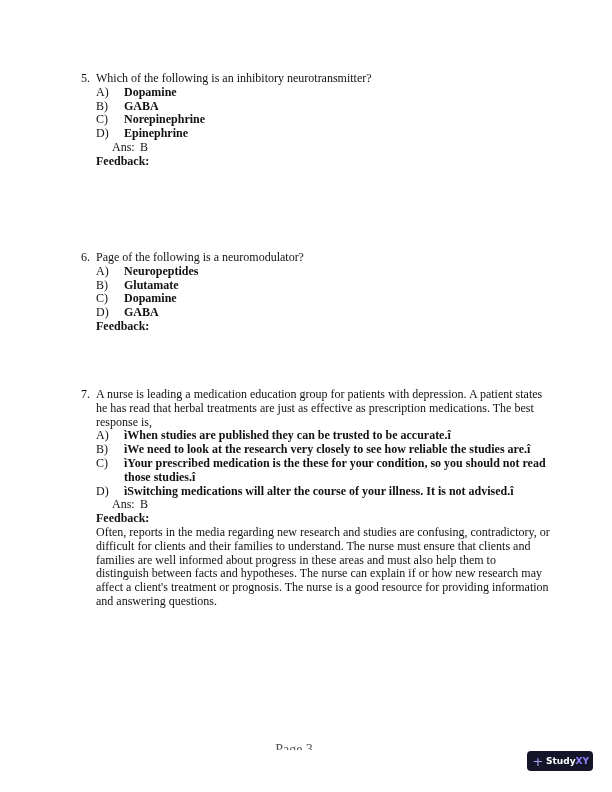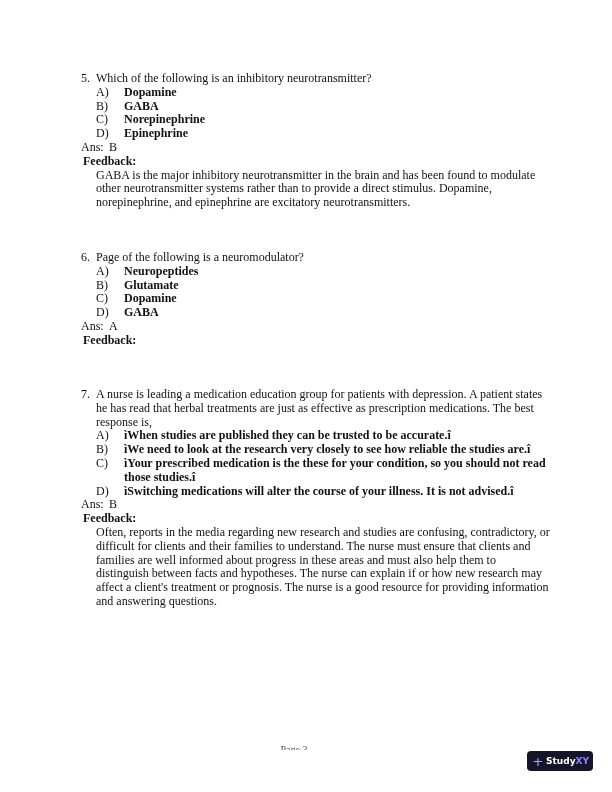--- a/index.html
+++ b/index.html
@@ -10,26 +10,26 @@
     .q1 { top: 72px; }
     .q2 { top: 251px; }
     .q3 { top: 388px; }
     .stem { display: flex; }
     .num { width: 15px; flex: 0 0 15px; }
     .stem-text { flex: 1; }
     .opts { margin-left: 15px; }
     .opt { display: flex; }
     .letter { width: 28px; flex: 0 0 28px; }
     .opt-text { flex: 1; font-weight: bold; }
-    .ans { margin-left: 0; }
+    .ans { margin-left: 31px; }
     .ans-label { display: inline-block; width: 28px; }
-    .fb-label { margin-left: 2px; font-weight: bold; }
+    .fb-label { margin-left: 15px; font-weight: bold; }
     .fb-text { margin-left: 15px; }
     .footer { position: absolute; top: 744px; left: 0; width: 588px; text-align: center;
-      font-size: 10px; color: #555; line-height: 12px; height: 6px; overflow: hidden; }
+      font-size: 14px; color: #555; line-height: 12px; height: 6px; overflow: hidden; }
     .badge { position: absolute; left: 527px; top: 751px; width: 66px; height: 20px;
       background: #15152a; border-radius: 4px; display: flex; align-items: center;
       font-family: "DejaVu Sans", sans-serif; font-size: 9px; font-weight: bold; color: #fff; }
     .badge .plus { width: 16px; text-align: center; color: #a9a4f5; font-weight: normal; font-size: 13px; margin-left: 3px; }
     .badge .xy { color: #8f85ff; }
   </style>
 </head>
 <body>
 
 <div class="page">
@@ -52,21 +52,20 @@
           <span class="letter">C)</span>
           <span class="opt-text">Norepinephrine</span>
         </div>
       <div class="opt">
           <span class="letter">D)</span>
           <span class="opt-text">Epinephrine</span>
         </div>
     </div>
     <div class="ans"><span class="ans-label">Ans:</span><span>B</span></div>
     <div class="fb-label">Feedback:</div>
-    <div class="fb-text">GABA is the major inhibitory neurotransmitter in the brain and has been found to modulate other neurotransmitter systems rather than to provide a direct stimulus. Dopamine, norepinephrine, and epinephrine are excitatory neurotransmitters.</div>
   </div>
 
   <div class="q q2">
     <div class="stem">
       <span class="num">6.</span>
       <span class="stem-text">Page of the following is a neuromodulator?</span>
     </div>
     <div class="opts">
       <div class="opt">
           <span class="letter">A)</span>
@@ -78,21 +77,20 @@
         </div>
       <div class="opt">
           <span class="letter">C)</span>
           <span class="opt-text">Dopamine</span>
         </div>
       <div class="opt">
           <span class="letter">D)</span>
           <span class="opt-text">GABA</span>
         </div>
     </div>
-    <div class="ans"><span class="ans-label">Ans:</span><span>A</span></div>
     <div class="fb-label">Feedback:</div>
   </div>
 
   <div class="q q3">
     <div class="stem">
       <span class="num">7.</span>
       <span class="stem-text">A nurse is leading a medication education group for patients with depression. A patient states he has read that herbal treatments are just as effective as prescription medications. The best response is,</span>
     </div>
     <div class="opts">
       <div class="opt">

